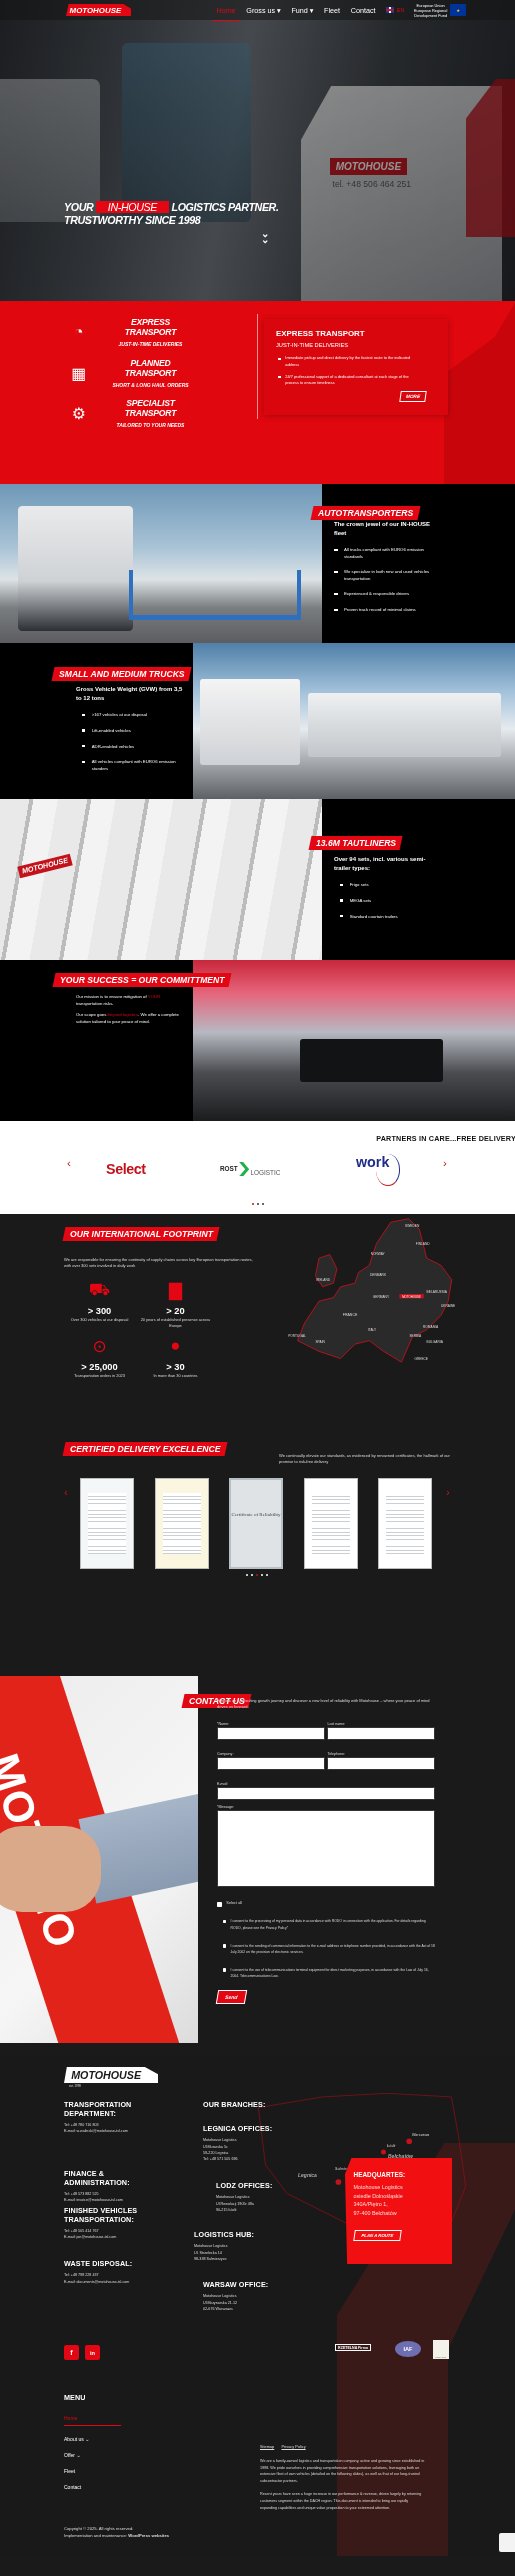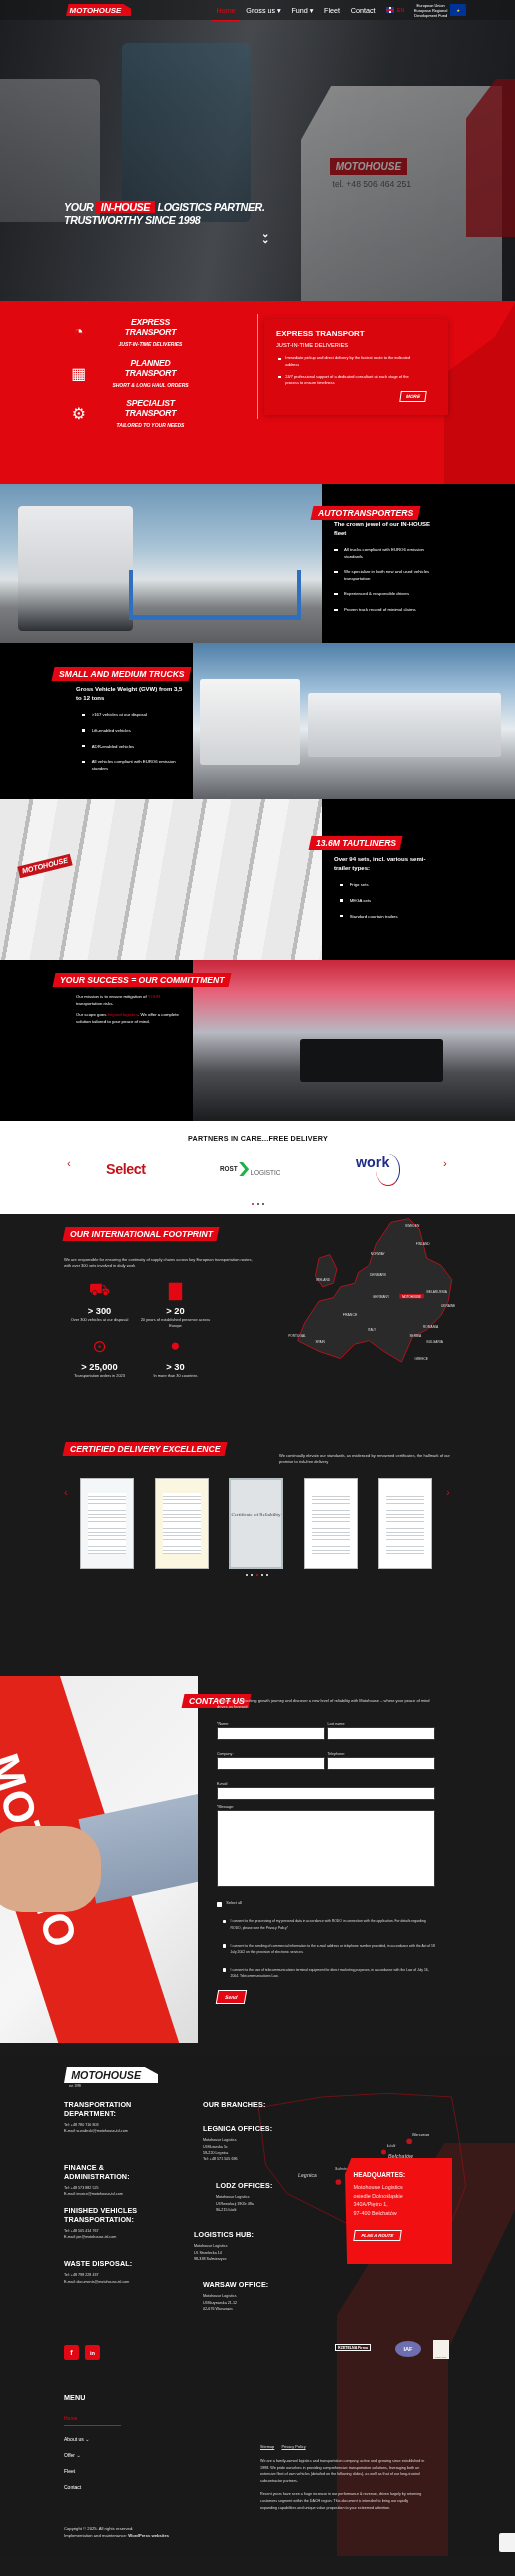--- a/index.html
+++ b/index.html
@@ -21,21 +21,21 @@
 #nav .menu .it{color:#fff;position:relative;padding:4.3px 0}
 #nav .menu .it.active{color:#e30613}
 #nav .menu .it.active:after{content:"";position:absolute;left:-4.3px;right:-4.3px;bottom:-2.1px;height:1.4px;background:#e30613}
 #nav .flag{width:8.6px;height:6.4px;background:linear-gradient(#1b3c8c,#1b3c8c);position:relative;margin-left:10px}
 #nav .flag:before{content:"";position:absolute;left:3.6px;top:0;width:1.4px;height:6.4px;background:#fff}
 #nav .flag:after{content:"";position:absolute;left:0;top:2.5px;width:8.6px;height:1.4px;background:#c8102e}
 #nav .lang{color:#e30613;font-size:5px;margin-left:2.9px}
 #nav .eu{font-size:3.9px;line-height:5px;text-align:center;margin-left:10px;color:#fff}
 #nav .euflag{width:15.8px;height:11.5px;background:#003399;margin:0 50px 0 2.9px;color:#ffcc00;font-size:4.3px;display:flex;align-items:center;justify-content:center}
 #hero .tag{position:absolute;left:64px;top:201px;font-size:10.7px;line-height:13px;font-style:italic;font-weight:700;text-transform:uppercase;letter-spacing:-0.4px}
-#hero .tag .hl{background:#e30613;padding:0 5px;font-weight:700}
+#hero .tag .hl{background:#e30613;padding:0 12px;font-weight:400}
 #hero .down{position:absolute;left:261px;top:231px;font-size:10px;line-height:6.4px;font-weight:900}
 
 #services{position:relative;height:183px;background:#e0070f;overflow:hidden}
 #services .bgshape{position:absolute;right:0;top:0;width:72px;height:183px;background:#c9050c;clip-path:polygon(70% 20%,100% 0,100% 100%,0 100%,0 40%)}
 .svc{position:absolute;left:68px;display:flex;align-items:center}
 .svc .ic{width:21.5px;height:21.5px;color:#fff;font-size:15.8px;display:flex;align-items:center;justify-content:center;margin-right:18px}
 .svc .tx{text-align:center;width:86px}
 .svc .t1{font-style:italic;font-weight:900;font-size:8.6px;text-transform:uppercase;letter-spacing:-0.2px}
 .svc .t2{font-style:italic;font-weight:900;font-size:5px;text-transform:uppercase;margin-top:4.3px}
 #services .card{position:absolute;left:264px;top:18px;width:184px;height:96px;background:#d9060e;box-shadow:0 1.4px 5.7px rgba(0,0,0,.25);padding:10px 12px}
@@ -50,21 +50,21 @@
 .photo{position:absolute;top:0;bottom:0}
 .fleet .panel{position:absolute;top:0;bottom:0;background:#000}
 .fleet .lbl{position:absolute}
 .fleet .lead{font-size:6px;line-height:8.6px;font-weight:700}
 .fleet ul{list-style:none;margin-top:10px}
 .fleet li{font-size:4.3px;line-height:6.4px;position:relative;padding-left:10px;margin-bottom:9.3px}
 .fleet li:before{content:"";position:absolute;left:0;top:1.4px;width:3.6px;height:2.5px;background:#fff}
 .sky{background:linear-gradient(180deg,#6d97b7 0%,#a9c3d6 40%,#dde3e6 60%,#7a7d7f 78%,#5b5d60 100%)}
 
 #partners{height:93px;background:#fff;position:relative;color:#111}
-#partners .ttl{position:absolute;top:13px;width:100%;text-align:center;font-weight:900;font-size:7.2px;letter-spacing:0.2px}
+#partners .ttl{position:absolute;top:13px;width:100%;text-align:right;font-weight:900;font-size:7.2px;letter-spacing:0.2px}
 #partners .arr{position:absolute;top:36px;color:#c4121b;font-size:11.5px}
 #partners .raben{position:absolute;left:106px;top:40px;color:#c4121b;font-weight:900;font-size:14.3px;letter-spacing:-0.4px}
 #partners .rost{position:absolute;left:220px;top:41px;font-size:6.4px;font-weight:700;color:#222}
 #partners .rost .z{display:inline-block;width:10px;height:14.3px;background:#1fb24a;clip-path:polygon(0 0,40% 0,100% 50%,40% 100%,0 100%,60% 50%);vertical-align:middle;margin:0 1.4px}
 #partners .rost .lg{font-weight:400;font-size:6.4px;color:#555;position:relative;top:4.3px}
 #partners .cmpl{position:absolute;left:356px;top:33px;width:43px;height:33px;color:#1f2d88;font-weight:900;font-size:14.3px}
 #partners .cmpl .ring{position:absolute;left:20px;top:0;width:24px;height:31.5px;border-right:1.4px solid #1f2d88;border-bottom:1.4px solid #c4121b;border-radius:50%}
 #partners .dots{position:absolute;top:82px;left:252px;display:flex;gap:2.9px}
 .dot{width:2.1px;height:2.1px;border-radius:50%;background:#333}
 .dot.on{background:#c4121b}
@@ -398,21 +398,21 @@
   <div style="position:absolute;left:335px;top:110px;font-size:3.6px;font-style:italic;font-weight:700;color:#aaa">Sulmierzyce</div>
   <div style="position:absolute;left:298px;top:115px;font-size:5px;font-style:italic;font-weight:700;color:#aaa">Legnica</div>
 
   <div class="logo2">MOTOHOUSE</div>
   <div class="est">est. 1998</div>
 
   <div class="fc" style="left:64px;top:44px;width:93px">
       <h4>TRANSPORTATION DEPARTMENT:</h4>
       <p><span>Tel: +48 780 716 803</span><br><span>E-mail: w.walinski@motohouse-tsl.com</span></p>
     </div>
-  <div class="fc" style="left:64px;top:107px;width:93px">
+  <div class="fc" style="left:64px;top:113px;width:93px">
       <h4>FINANCE &amp; ADMINISTRATION:</h4>
       <p><span>Tel: +48 573 882 525</span><br><span>E-mail: invoice@motohouse-tsl.com</span></p>
     </div>
   <div class="fc" style="left:64px;top:150px;width:93px">
       <h4>FINISHED VEHICLES TRANSPORTATION:</h4>
       <p><span>Tel: +48 505 414 767</span><br><span>E-mail: jan@motohouse-tsl.com</span></p>
     </div>
   <div class="fc" style="left:64px;top:203px;width:100px">
       <h4>WASTE DISPOSAL:</h4>
       <p><span>Tel: +48 798 228 437</span><br><span>E-mail: documents@motohouse-tsl.com</span></p>

